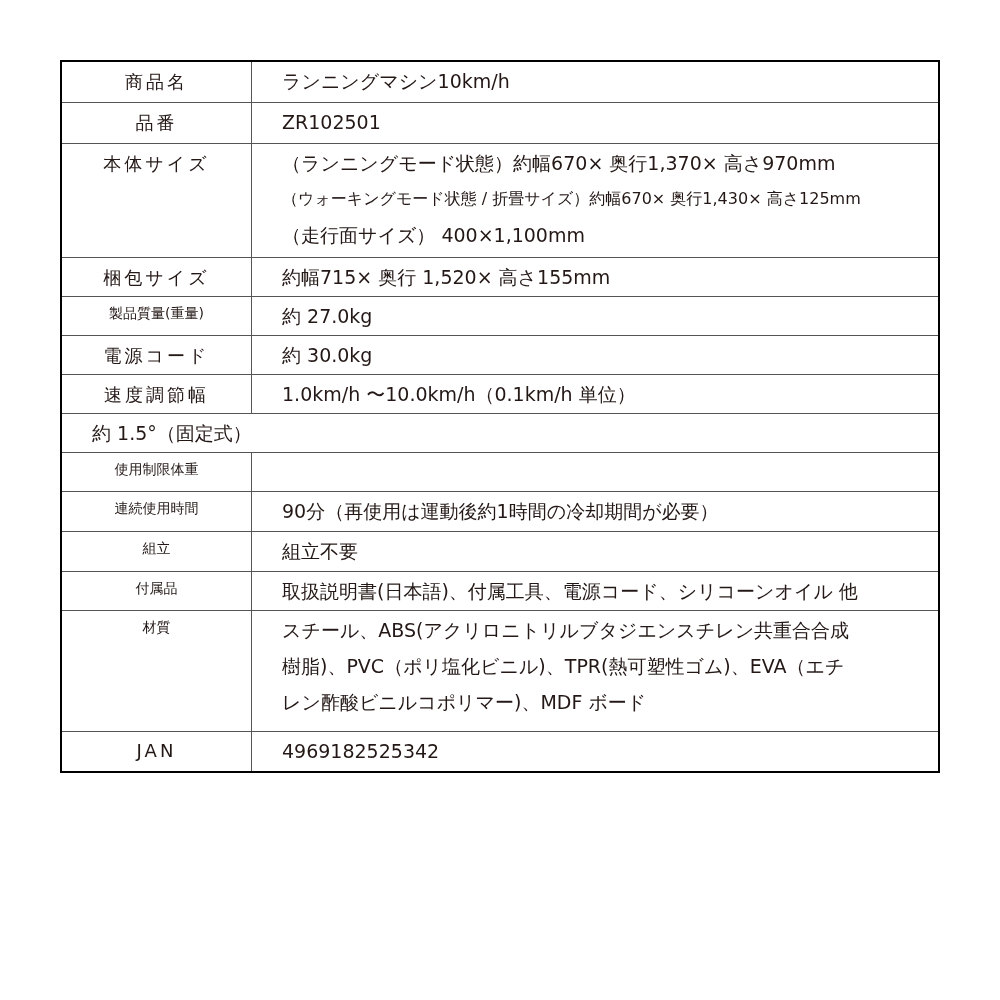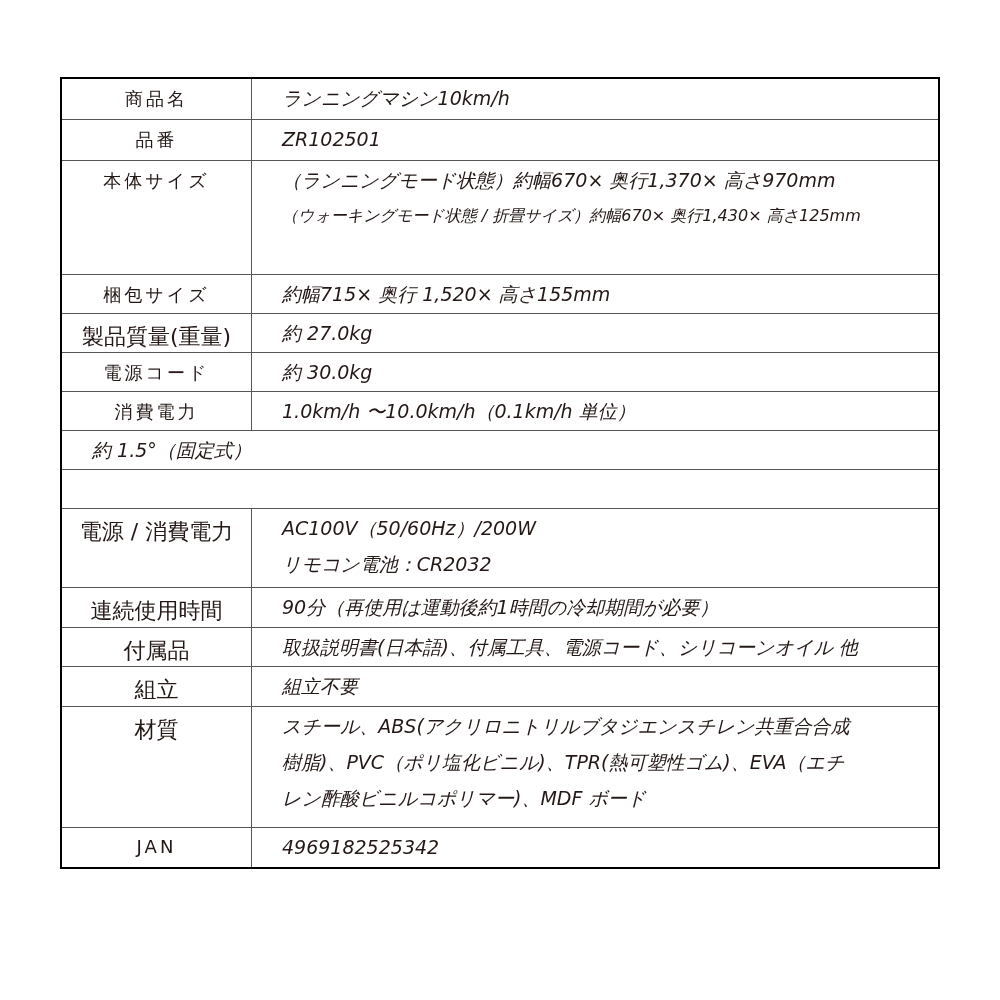--- a/index.html
+++ b/index.html
@@ -1,34 +1,34 @@
 <!DOCTYPE html>
 <html><head>
 <meta charset="utf-8">
 <style>
   html, body { margin: 0; padding: 0; background: #ffffff; }
   body { width: 1000px; height: 1000px; position: relative; overflow: hidden;
          font-family: "DejaVu Sans", "Liberation Sans", sans-serif; color: #231815; }
   .spec-table {
-    position: absolute; left: 60px; top: 77px; width: 880px;
+    position: absolute; left: 60px; top: 60px; width: 880px;
     border: 2px solid #000; box-sizing: border-box;
   }
   .row { display: flex; border-top: 1.5px solid #555; box-sizing: border-box; }
   .row:first-child { border-top: none; }
   .label {
     width: 190px; flex: 0 0 190px; border-right: 1.5px solid #555;
     text-align: center; font-size: 18px; letter-spacing: 3px;
     box-sizing: border-box; padding-top: 8px; white-space: nowrap;
   }
-  .label.tight { letter-spacing: 0px; font-size: 22px; }
+  .label.tight { letter-spacing: 0px; font-size: 14px; }
   .value {
     flex: 1; padding: 8px 0 0 30px; font-size: 19px; box-sizing: border-box;
     line-height: 1.0;
   }
-  .line { display: block; white-space: nowrap; height: 37px; line-height: 22px; font-style: italic; }
+  .line { display: block; white-space: nowrap; height: 37px; line-height: 22px; }
   .line.small { font-size: 16px; }
   .value.multi .line { height: 36px; }
 </style>
 </head>
 <body>
 
 <div class="spec-table">
   <div class="row" style="height:40px">
     <div class="label">商品名</div>
     <div class="value">
@@ -39,20 +39,21 @@
     <div class="label">品番</div>
     <div class="value">
       <span class="line">ZR102501</span>
     </div>
   </div>
   <div class="row" style="height:114px">
     <div class="label">本体サイズ</div>
     <div class="value multi">
       <span class="line">（ランニングモード状態）約幅670× 奥行1,370× 高さ970mm</span>
       <span class="line small">（ウォーキングモード状態 / 折畳サイズ）約幅670× 奥行1,430× 高さ125mm</span>
+      <span class="line">（走行面サイズ） 400×1,100mm</span>
     </div>
   </div>
   <div class="row" style="height:39px">
     <div class="label">梱包サイズ</div>
     <div class="value">
       <span class="line">約幅715× 奥行 1,520× 高さ155mm</span>
     </div>
   </div>
   <div class="row" style="height:39px">
     <div class="label tight">製品質量(重量)</div>
@@ -60,55 +61,49 @@
       <span class="line">約 27.0kg</span>
     </div>
   </div>
   <div class="row" style="height:39px">
     <div class="label">電源コード</div>
     <div class="value">
       <span class="line">約 30.0kg</span>
     </div>
   </div>
   <div class="row" style="height:39px">
-    <div class="label">消費電力</div>
+    <div class="label">速度調節幅</div>
     <div class="value">
       <span class="line">1.0km/h 〜10.0km/h（0.1km/h 単位）</span>
     </div>
   </div>
   <div class="row" style="height:39px">
     <div class="value">
       <span class="line">約 1.5°（固定式）</span>
     </div>
   </div>
   <div class="row" style="height:39px">
-  </div>
-  <div class="row" style="height:79px">
-    <div class="label tight">電源 / 消費電力</div>
-    <div class="value multi">
-      <span class="line">AC100V（50/60Hz）/200W</span>
-      <span class="line">リモコン電池：CR2032</span>
-    </div>
+    <div class="label tight">使用制限体重</div>
   </div>
   <div class="row" style="height:40px">
     <div class="label tight">連続使用時間</div>
     <div class="value">
       <span class="line">90分（再使用は運動後約1時間の冷却期間が必要）</span>
     </div>
   </div>
+  <div class="row" style="height:40px">
+    <div class="label tight">組立</div>
+    <div class="value">
+      <span class="line">組立不要</span>
+    </div>
+  </div>
   <div class="row" style="height:39px">
     <div class="label tight">付属品</div>
     <div class="value">
       <span class="line">取扱説明書(日本語)、付属工具、電源コード、シリコーンオイル 他</span>
-    </div>
-  </div>
-  <div class="row" style="height:40px">
-    <div class="label tight">組立</div>
-    <div class="value">
-      <span class="line">組立不要</span>
     </div>
   </div>
   <div class="row" style="height:121px">
     <div class="label tight">材質</div>
     <div class="value multi">
       <span class="line">スチール、ABS(アクリロニトリルブタジエンスチレン共重合合成</span>
       <span class="line">樹脂)、PVC（ポリ塩化ビニル)、TPR(熱可塑性ゴム)、EVA（エチ</span>
       <span class="line">レン酢酸ビニルコポリマー)、MDF ボード</span>
     </div>
   </div>

